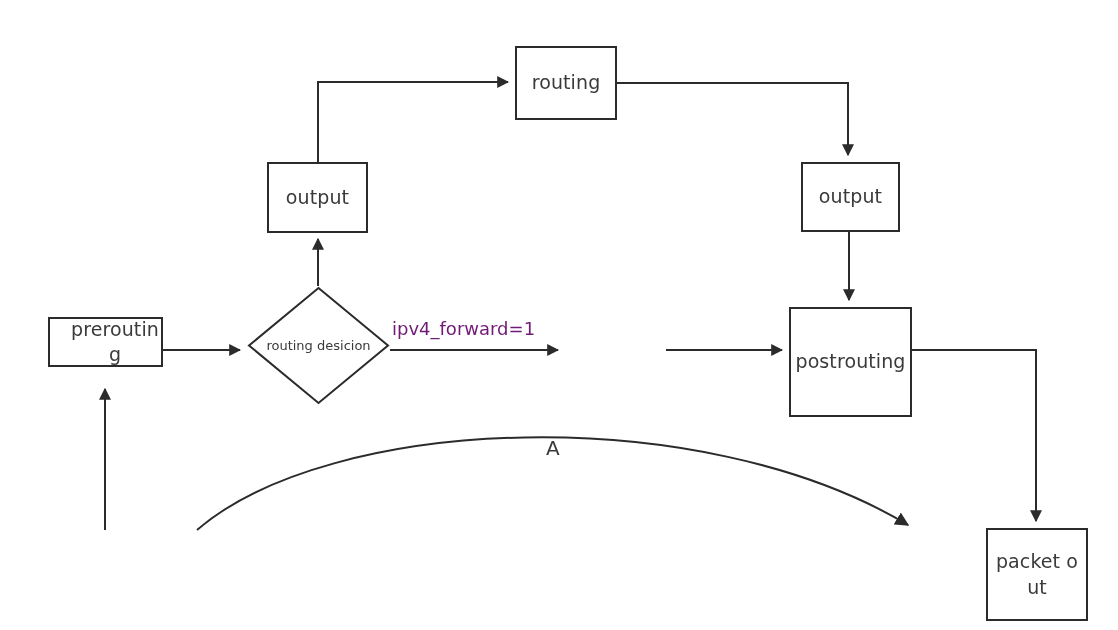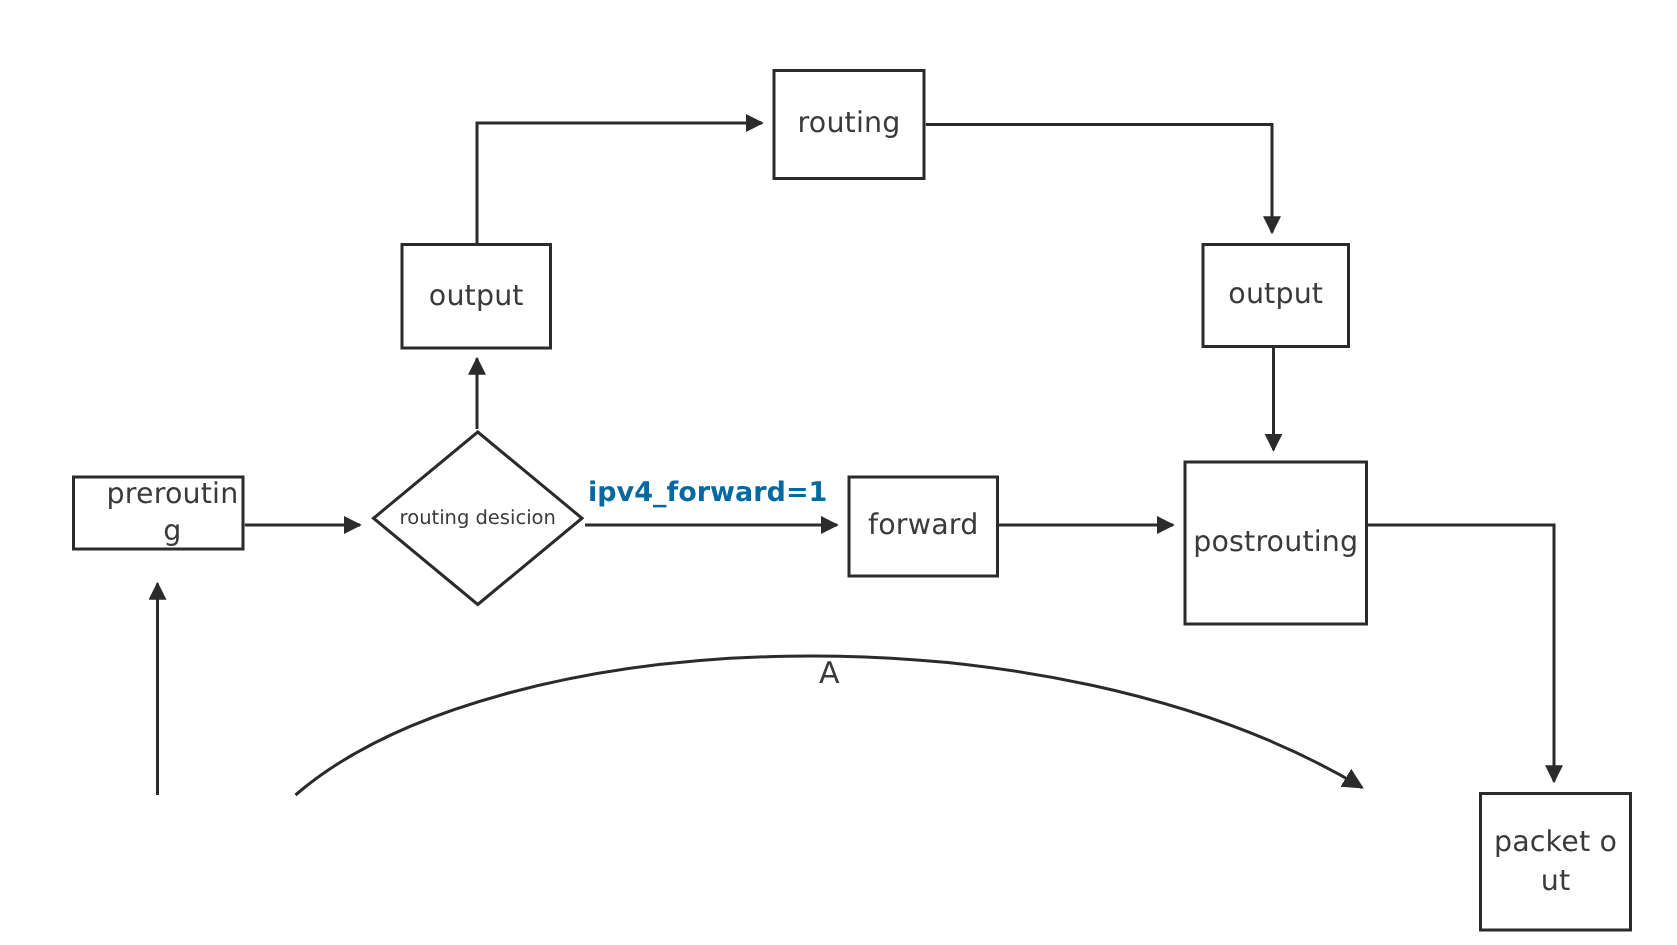--- a/index.html
+++ b/index.html
@@ -59,26 +59,25 @@
     align-items: center;
     justify-content: center;
     text-align: center;
     color: #3a3a3a;
     font-size: 13px;
     line-height: 1.33;
     pointer-events: none;
   }
   .edge-label {
     position: absolute;
-    color: #0369a1;
+    color: #701a75;
     font-size: 18px;
     white-space: nowrap;
     background: transparent;
     z-index: 3;
-    font-weight: bold;
   }
   .curve-label {
     position: absolute;
     color: #3a3a3a;
     font-size: 20px;
     z-index: 3;
   }
 </style>
 </head>
 <body>
@@ -135,23 +134,20 @@
   </div>
 
   <div class="node" style="left:515px; top:46px; width:102px; height:74px;">
     <span>routing</span>
   </div>
 
   <div class="node" style="left:801px; top:162px; width:99px; height:70px;">
     <span>output</span>
   </div>
 
-  <div class="node" style="left:565px; top:317px; width:101px; height:68px;">
-    <span>forward</span>
-  </div>
 
   <div class="node" style="left:789px; top:307px; width:123px; height:110px;">
     <span>postrouting</span>
   </div>
 
 
   <div class="node" style="left:986px; top:528px; width:102px; height:93px;">
     <span>packet out</span>
   </div>
 

